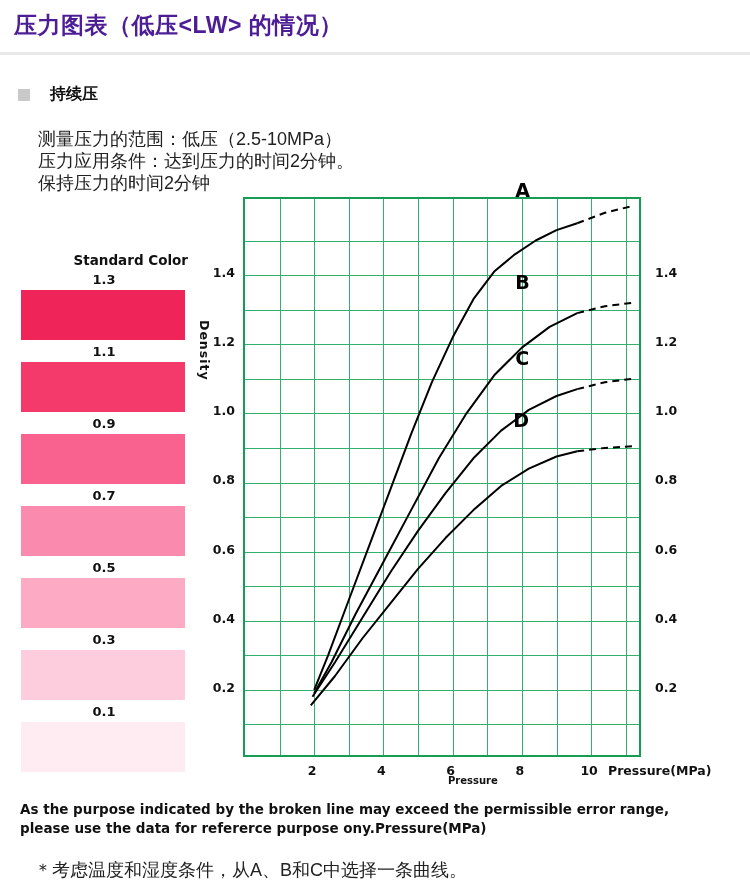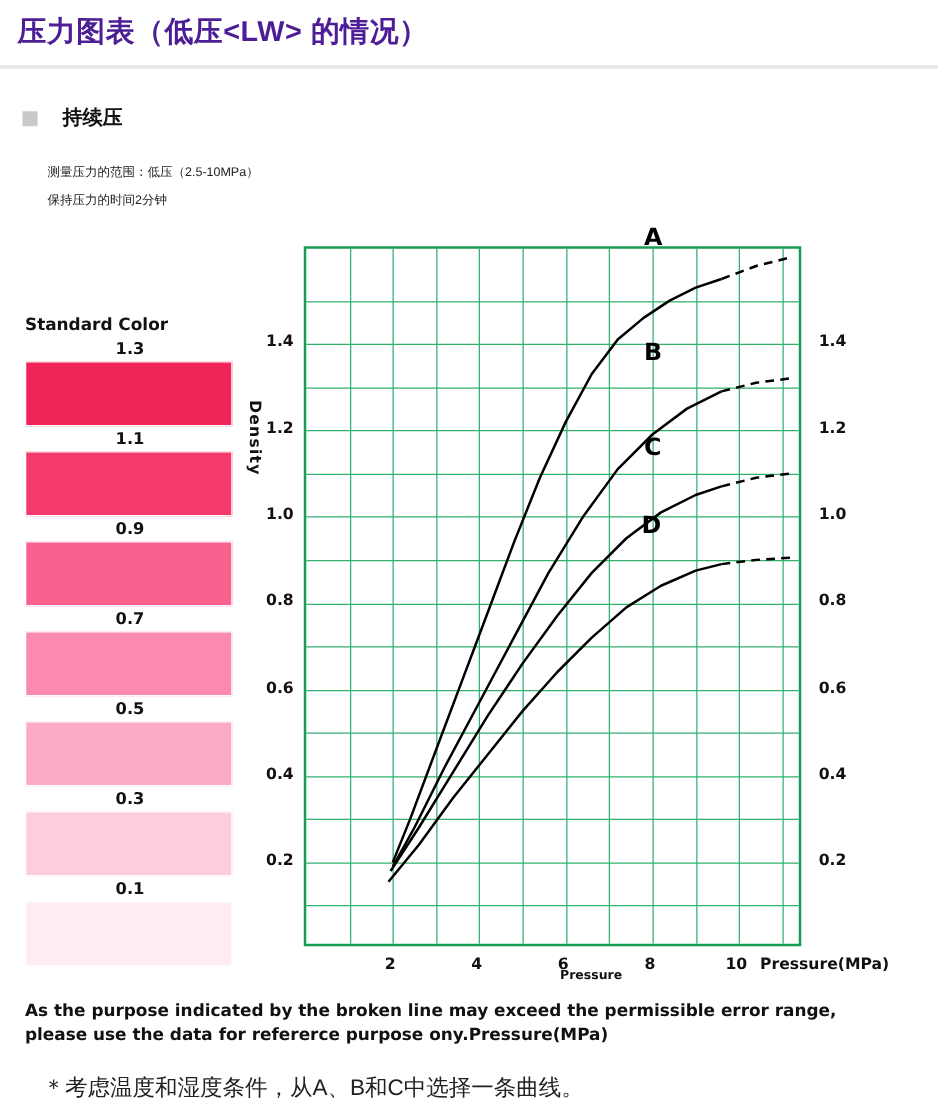--- a/index.html
+++ b/index.html
@@ -22,27 +22,27 @@
   .sec-head{
     position:absolute;left:18px;top:84px;
     display:flex;align-items:center;gap:20px;
     font-size:16px;font-weight:bold;color:#111;
   }
   .sec-square{
     width:12px;height:12px;background:#c9c9c9;display:inline-block;
   }
   .notes{
     position:absolute;left:38px;top:128px;
-    font-size:10px;line-height:22px;color:#222;
+    font-size:18px;line-height:22px;color:#222;
   }
 
   
   .swatch-panel{position:absolute;left:20px;top:252px;width:168px;}
   .swatch-title{
-    text-align:left;font-size:13.5px;font-weight:bold;line-height:17px;color:#111;
+    text-align:right;font-size:13.5px;font-weight:bold;line-height:17px;color:#111;
     font-family:"DejaVu Sans", sans-serif;
   }
   .swatch-block{margin-top:2px;}
   .swatch-val{
     text-align:center;font-size:13px;font-weight:bold;color:#111;
     line-height:18px;font-family:"DejaVu Sans", sans-serif;
   }
   .swatch-chip{width:164px;height:50px;border:1px solid #ffffff;}
 
   
@@ -108,20 +108,21 @@
 <div class="page-title">压力图表（低压&lt;LW&gt; 的情况）</div>
 <div class="title-rule"></div>
 
 <div class="sec-head">
   <span class="sec-square"></span>
   <span>持续压</span>
 </div>
 
 <div class="notes">
   <div>测量压力的范围：低压（2.5-10MPa）</div>
+  <div>压力应用条件：达到压力的时间2分钟。</div>
   <div>保持压力的时间2分钟</div>
 </div>
 
 <div class="swatch-panel">
   <div class="swatch-title">
     <div>Standard Color</div>
   </div>
   <div id="swatch-list">
       <div class="swatch-block">
         <div class="swatch-val">1.3</div>

